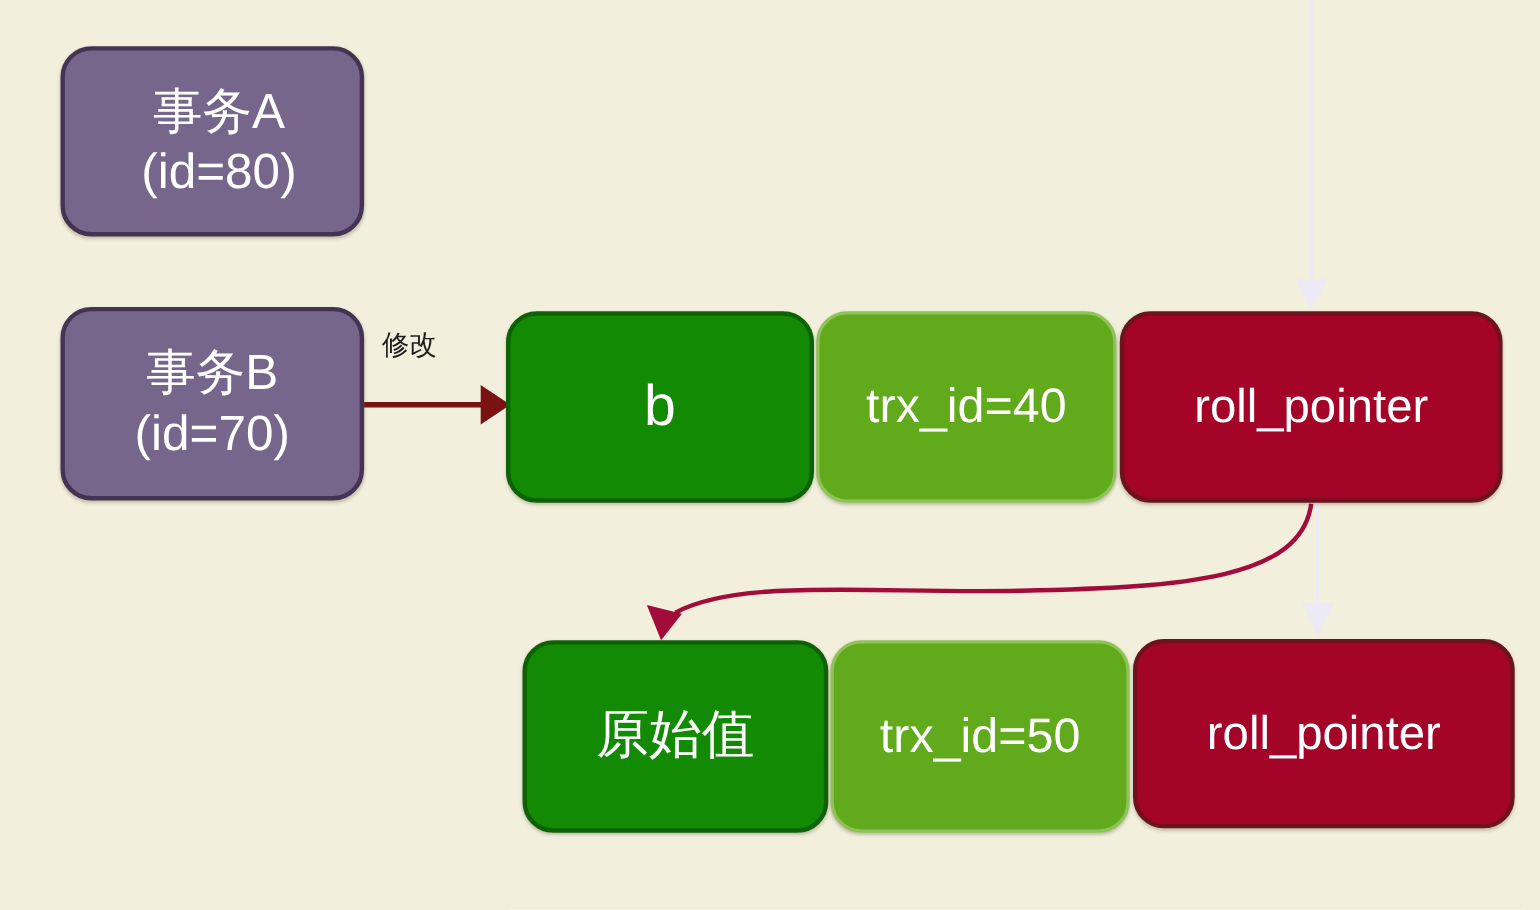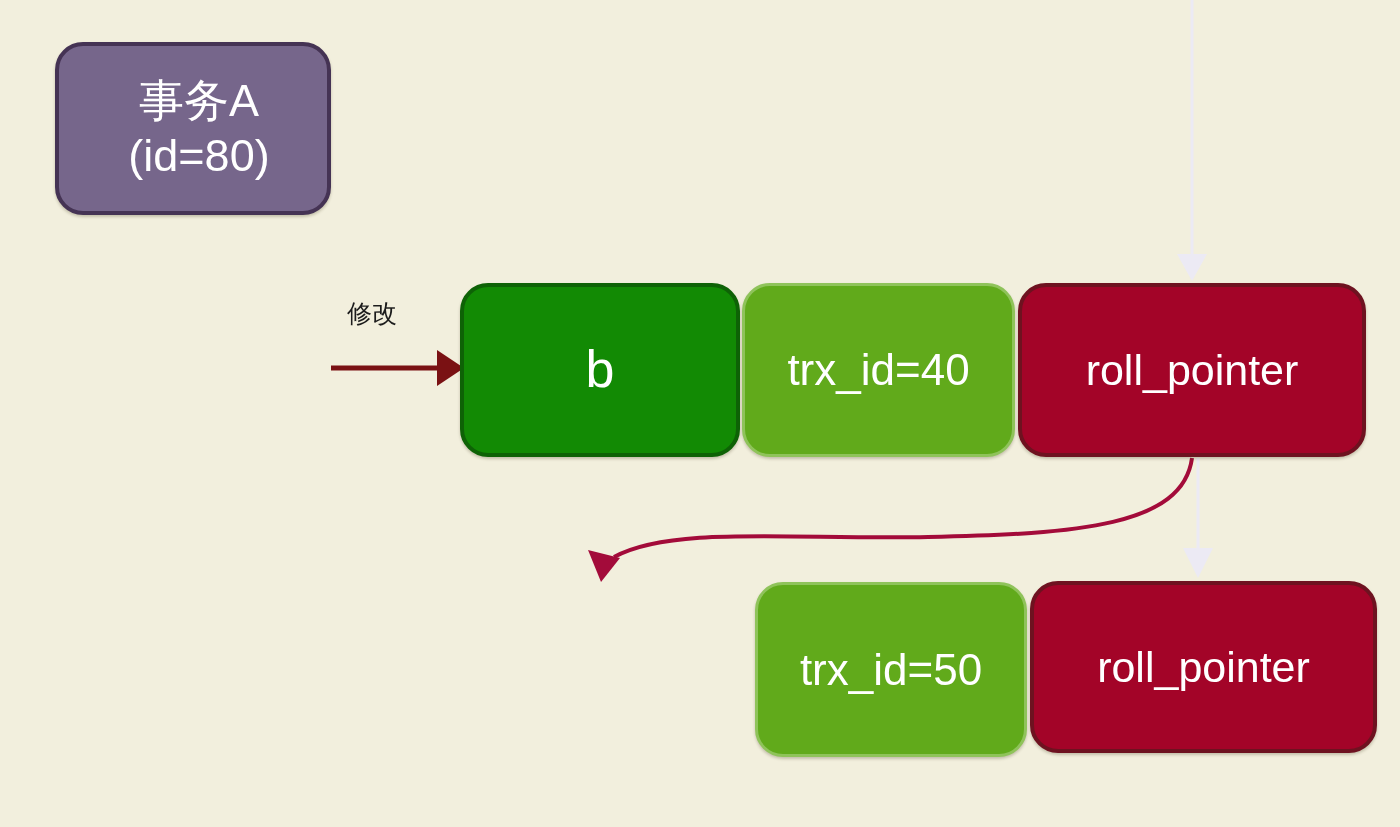--- a/index.html
+++ b/index.html
@@ -96,33 +96,40 @@
 
     <path class="line-crimson" d="M 1192 458 C 1183 526 1078 534 928 537 C 798 540 672 525 614 557"></path>
     <polygon class="head-crimson" points="588,550 620,558 601,582"></polygon>
   </svg>
 
   <div class="box box-purple txn-a">
     <span>事务A</span>
     <span>(id=80)</span>
   </div>
 
+  <div class="box box-purple txn-b">
+    <span>事务B</span>
+    <span>(id=70)</span>
+  </div>
 
   <div class="modify-label">修改</div>
 
   <div class="box box-green r1-value">
     <span>b</span>
   </div>
   <div class="box box-lime r1-trx">
     <span>trx_id=40</span>
   </div>
   <div class="box box-crimson r1-roll">
     <span>roll_pointer</span>
   </div>
 
+  <div class="box box-green r2-value">
+    <span>原始值</span>
+  </div>
   <div class="box box-lime r2-trx">
     <span>trx_id=50</span>
   </div>
   <div class="box box-crimson r2-roll">
     <span>roll_pointer</span>
   </div>
 
 </div>
 
 </body></html>

